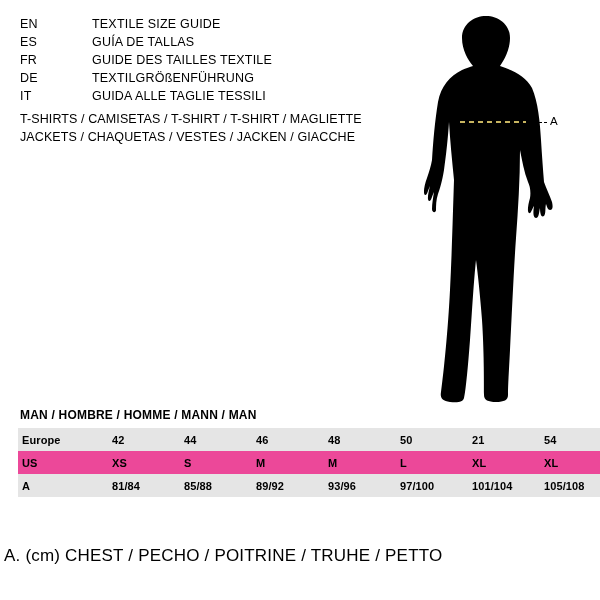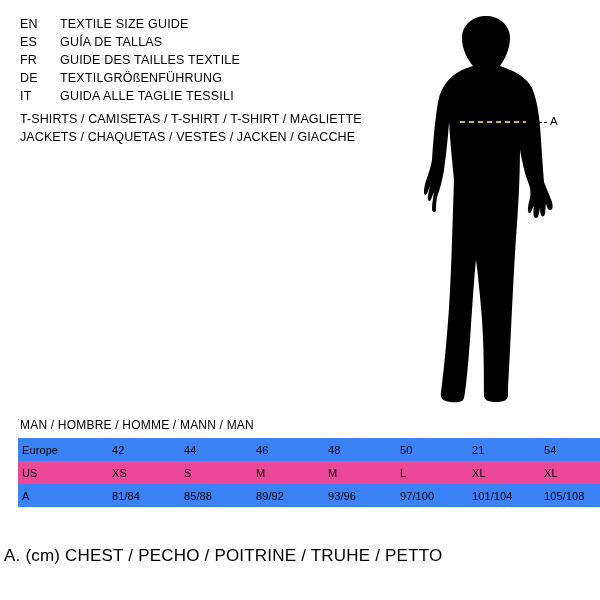--- a/index.html
+++ b/index.html
@@ -36,20 +36,21 @@
     letter-spacing: 0.2px;
   }
   .lang-code {
     width: 40px;
     flex: 0 0 40px;
     font-size: 12.5px;
   }
   .lang-text {
     flex: 1 1 auto;
     font-size: 12.5px;
+    margin-left: 32px;
   }
 
   
   .product-lines {
     position: absolute;
     left: 20px;
     top: 110px;
     width: 400px;
   }
   .product-line {
@@ -81,22 +82,23 @@
     left: 129px;
     top: 112px;
     width: 18px;
     border-top: 1.5px dashed #000;
   }
 
   
   .table-area {
     position: absolute;
     left: 18px;
-    top: 418px;
+    top: 408px;
     width: 564px;
+    font-weight: bold;
   }
   .man-title {
     font-size: 12px;
     letter-spacing: 0.2px;
     margin: 0 0 6px 2px;
   }
   table.size-table {
     border-collapse: collapse;
     width: 564px;
     font-size: 11px;
@@ -111,21 +113,21 @@
   tr.head-row td {
     background: #9e9e9e;
     color: #ffffff;
     font-size: 11px;
     letter-spacing: 0.2px;
   }
   tr.shade td {
     background: #ec4899;
   }
   tr.plain td {
-    background: #3b82f6;
+    background: #e5e5e5;
   }
   .col-label { width: 86px; }
   .col-v { width: 68px; }
 
   .footnote {
     position: absolute;
     left: 4px;
     top: 546px;
     font-size: 17px;
     letter-spacing: 0.2px;

